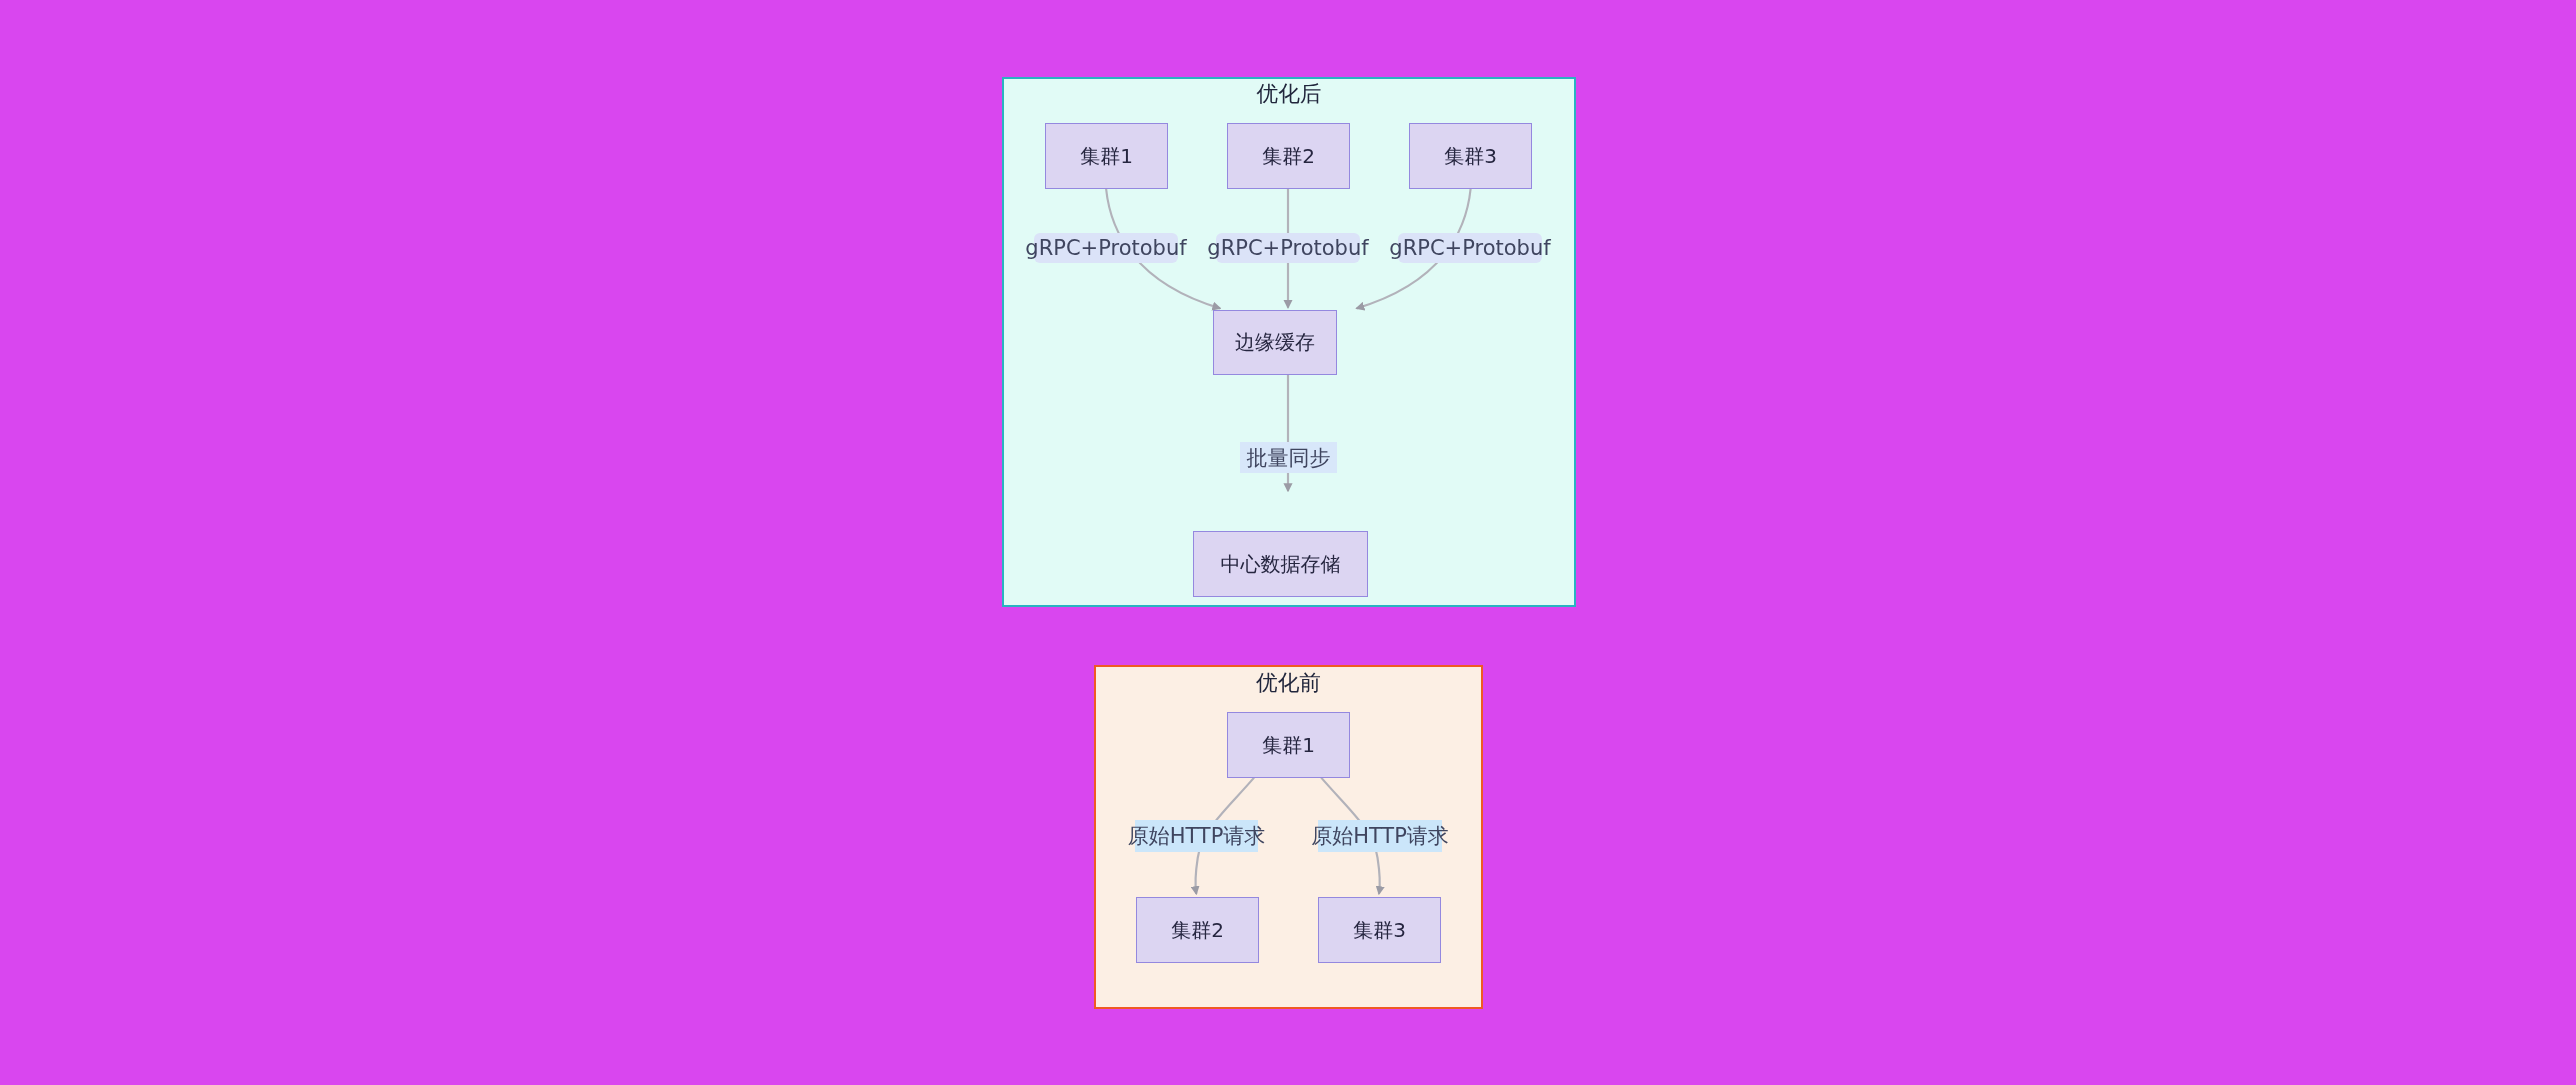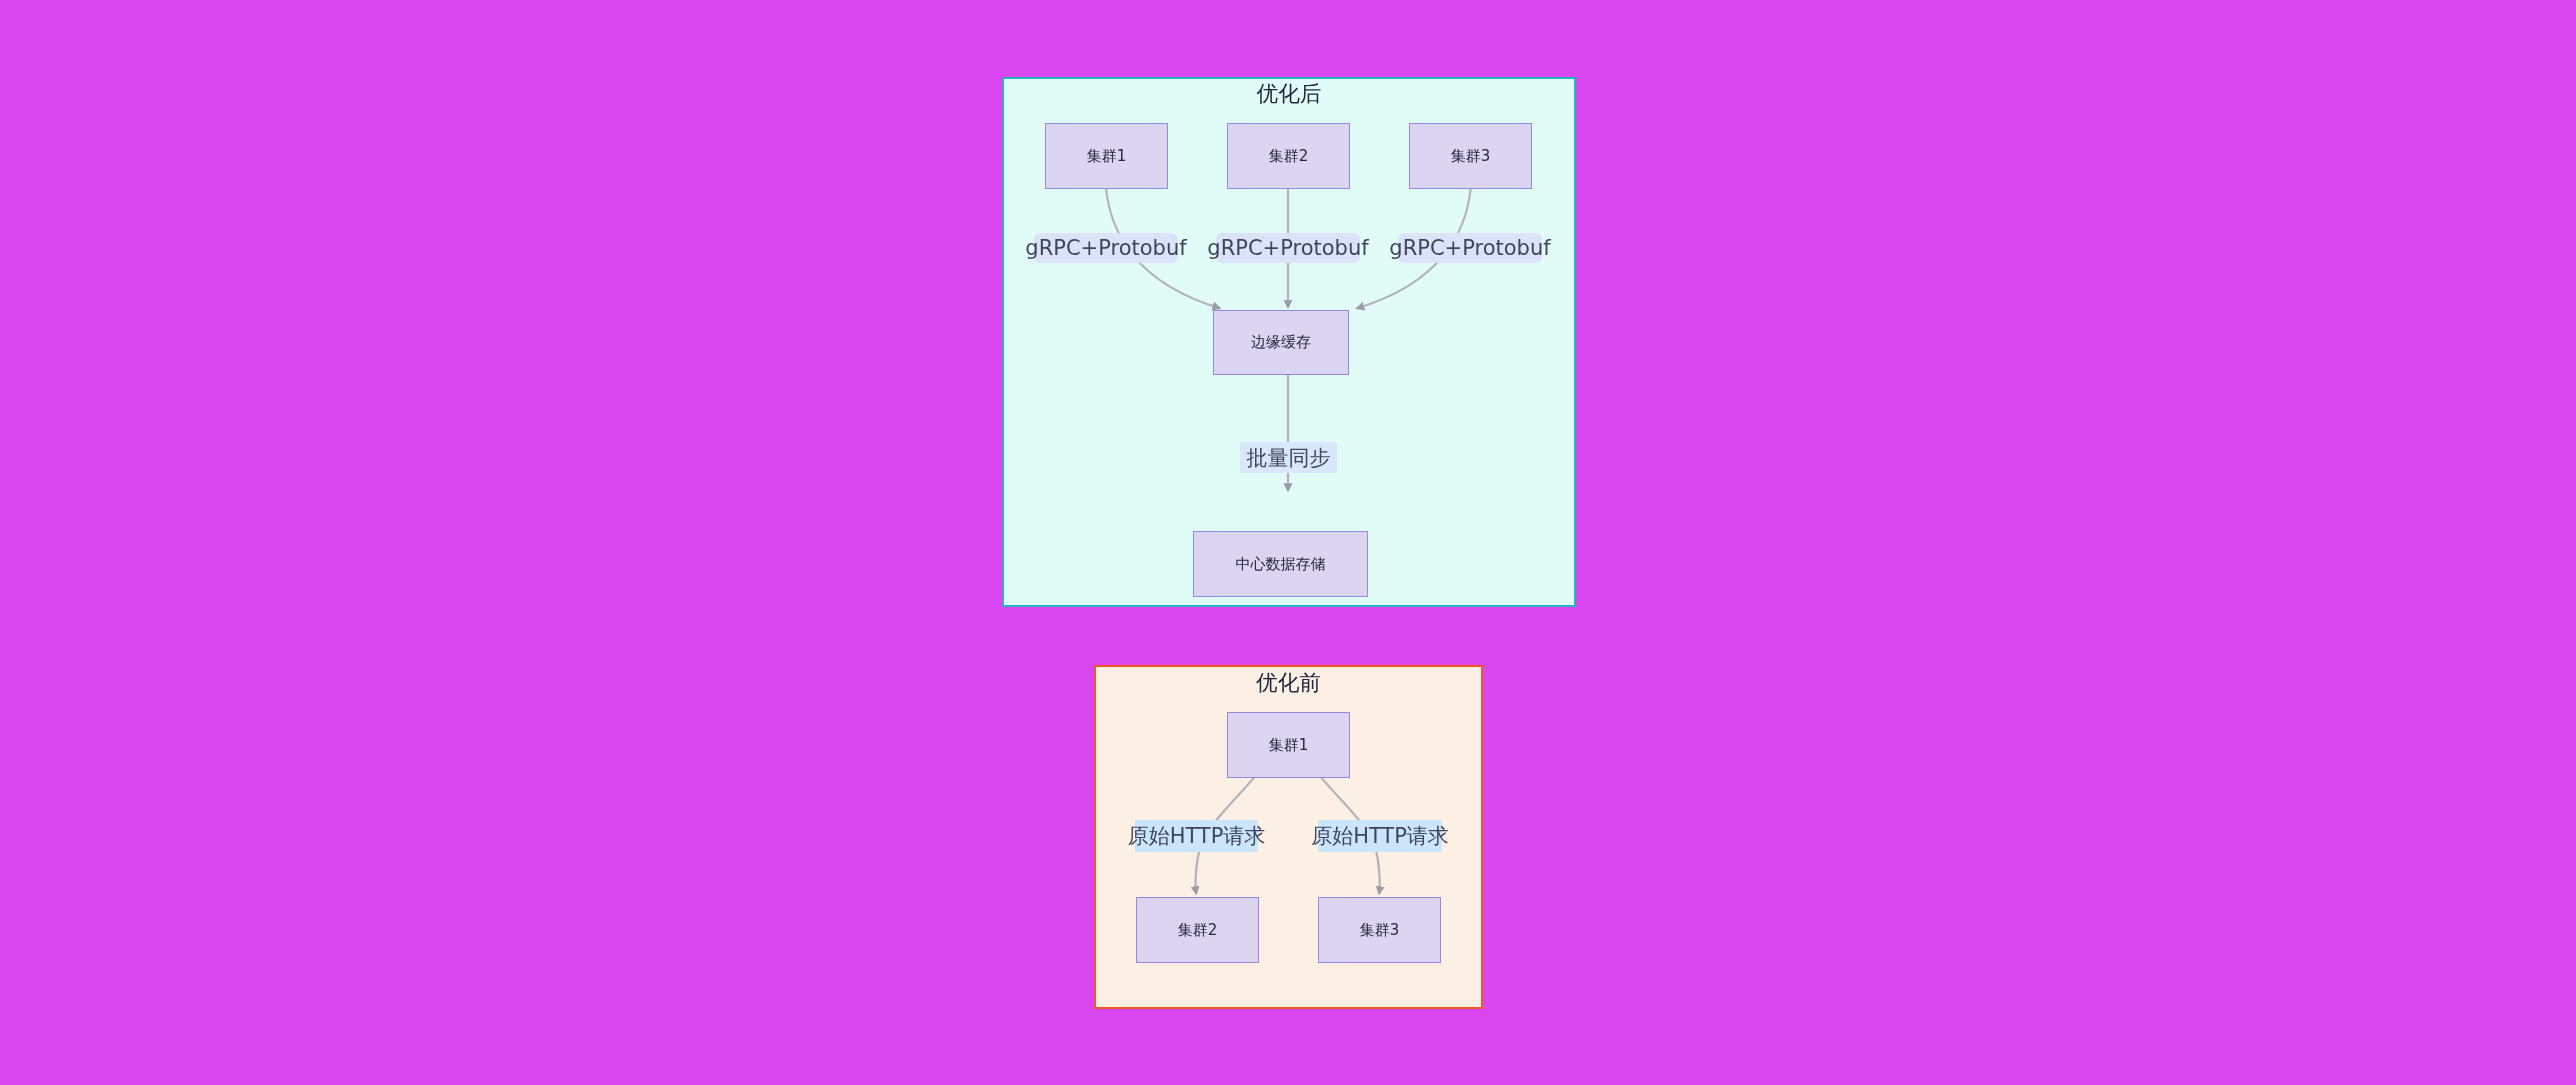--- a/index.html
+++ b/index.html
@@ -36,21 +36,21 @@
     position: absolute;
     left: 0; top: 0;
     z-index: 2;
   }
   .node {
     position: absolute;
     box-sizing: border-box;
     background: #dcd5f2;
     border: 1.8px solid #9488df;
     color: #262640;
-    font-size: 15px;
+    font-size: 20px;
     display: flex;
     align-items: center;
     justify-content: center;
     z-index: 3;
     white-space: nowrap;
   }
   .edge-label {
     position: absolute;
     box-sizing: border-box;
     display: flex;
@@ -88,21 +88,21 @@
       <path d="M2037,261 C2031,320 1997,392 1879,427" marker-end="url(#arrow)"></path>
       <path d="M1784,519 L1784,680" marker-end="url(#arrow)"></path>
       <path d="M1737,1077 C1700,1120 1665,1148 1659,1188 C1655,1214 1655,1226 1657,1238" marker-end="url(#arrow)"></path>
       <path d="M1830,1077 C1867,1120 1902,1148 1908,1188 C1912,1214 1912,1226 1910,1238" marker-end="url(#arrow)"></path>
     </g>
   </svg>
 
   <div class="node" style="left:1045px; top:123px; width:123px; height:66px;">集群1</div>
   <div class="node" style="left:1227px; top:123px; width:123px; height:66px;">集群2</div>
   <div class="node" style="left:1409px; top:123px; width:123px; height:66px;">集群3</div>
-  <div class="node" style="left:1213px; top:310px; width:136px; height:65px;">边缘缓存</div>
+  <div class="node" style="left:1213px; top:310px; width:124px; height:65px;">边缘缓存</div>
   <div class="node" style="left:1193px; top:508px; width:175px; height:66px;margin-top:23px;">中心数据存储</div>
 
   <div class="edge-label lbl-after" style="left:1034px; top:233px; width:144px; height:30px;">gRPC+Protobuf</div>
   <div class="edge-label lbl-after" style="left:1216px; top:233px; width:144px; height:30px;">gRPC+Protobuf</div>
   <div class="edge-label lbl-after" style="left:1398px; top:233px; width:144px; height:30px;">gRPC+Protobuf</div>
   <div class="edge-label lbl-sync" style="left:1240px; top:442px; width:97px; height:31px;">批量同步</div>
 
   <div class="node" style="left:1227px; top:712px; width:123px; height:66px;">集群1</div>
   <div class="node" style="left:1136px; top:897px; width:123px; height:66px;">集群2</div>
   <div class="node" style="left:1318px; top:897px; width:123px; height:66px;">集群3</div>

